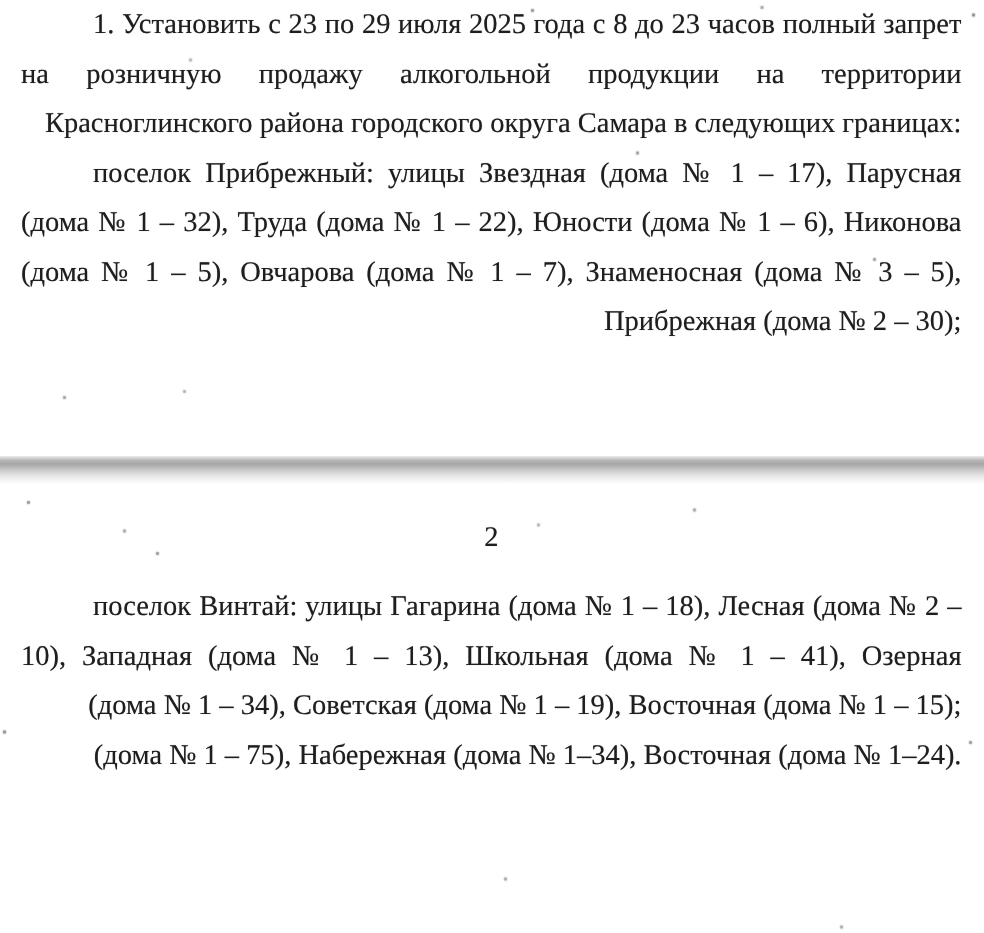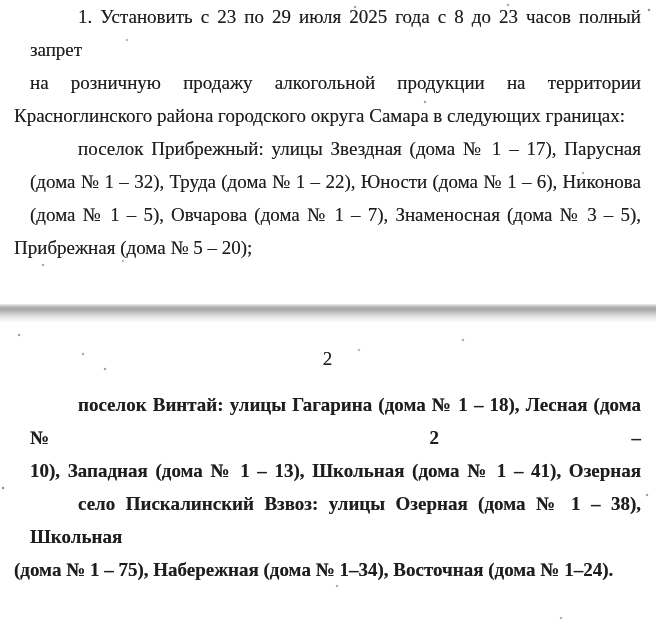--- a/index.html
+++ b/index.html
@@ -17,30 +17,29 @@
     color: #1e1e1e;
   }
   .textblock {
     position: absolute;
     left: 14px;
     width: 627px;
     font-size: 19px;
     line-height: 33px;
   }
   .p1 { top: 0px; }
-  .p2 { top: 388px; font-weight: bold; }
+  .p2 { top: 388px; }
   .line {
-    text-align: left;
+    text-align: right;
     white-space: normal;
     text-shadow: 0 0 0.5px rgba(25,25,25,0.55);
   }
   .j {
     text-align: justify;
     text-align-last: justify;
-    margin-left: 16px;
   }
   .ind {
     text-indent: 48px;
   }
   .pagenum {
     position: absolute;
     left: 14px;
     top: 342px;
     width: 627px;
     text-align: center;
@@ -98,27 +97,27 @@
 
   <div class="specks"></div>
 
   <section class="textblock p1">
     <div class="line j ind">1. Установить с 23 по 29 июля 2025 года с 8 до 23 часов полный запрет</div>
     <div class="line j">на&nbsp;розничную продажу алкогольной продукции на территории</div>
     <div class="line">Красноглинского района городского округа Самара в следующих границах:</div>
     <div class="line j ind">поселок Прибрежный: улицы Звездная (дома № 1 – 17), Парусная</div>
     <div class="line j">(дома № 1 – 32), Труда (дома № 1 – 22), Юности (дома № 1 – 6), Никонова</div>
     <div class="line j">(дома № 1 – 5), Овчарова (дома № 1 – 7), Знаменосная (дома № 3 – 5),</div>
-    <div class="line">Прибрежная (дома № 5 – 20);</div>
+    <div class="line">Прибрежная (дома № 2 – 30);</div>
   </section>
 
   <div class="divider"></div>
 
   <div class="pagenum">2</div>
 
   <section class="textblock p2">
     <div class="line j ind">поселок Винтай: улицы Гагарина (дома № 1 – 18), Лесная (дома № 2 –</div>
     <div class="line j">10), Западная (дома № 1 – 13), Школьная (дома № 1 – 41), Озерная</div>
-    <div class="line j ind">село Пискалинский Взвоз: улицы Озерная (дома № 1 – 38), Школьная</div>
+    <div class="line">(дома № 1 – 34), Советская (дома № 1 – 19), Восточная (дома № 1 – 15);</div>
     <div class="line">(дома № 1 – 75), Набережная (дома № 1–34), Восточная (дома № 1–24).</div>
   </section>
 
 </div>
 
 </body></html>

